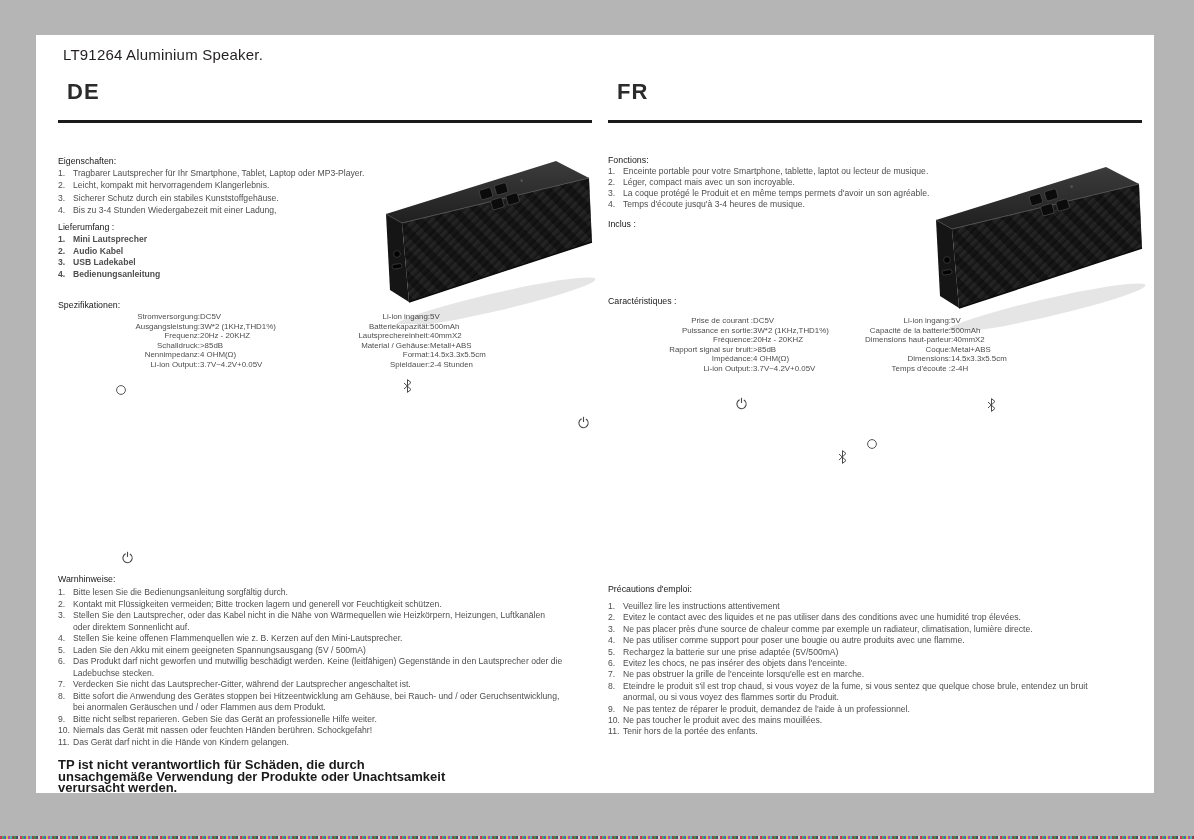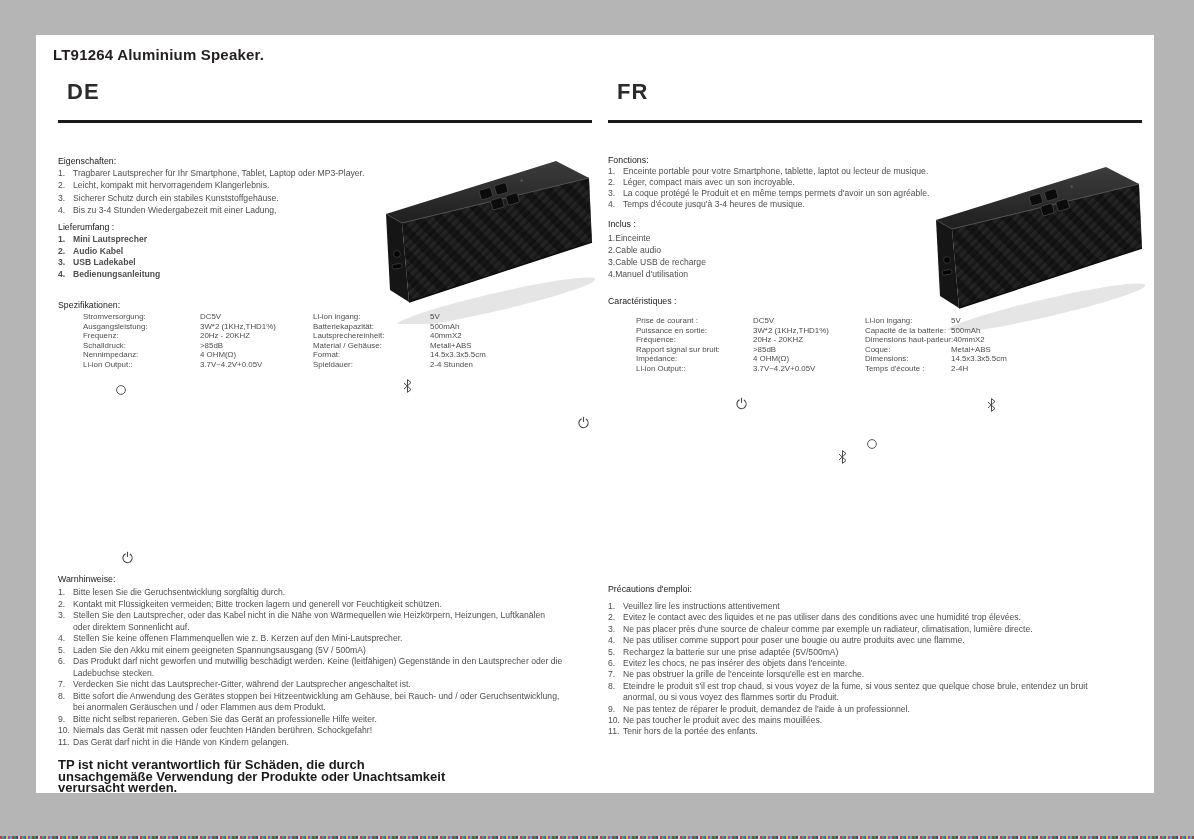--- a/index.html
+++ b/index.html
@@ -3,38 +3,38 @@
 <meta charset="utf-8">
 <style>
   html,body{margin:0;padding:0;}
   body{
     width:1194px;height:839px;position:relative;overflow:hidden;
     background:#b5b5b5;
     font-family:"Liberation Sans", sans-serif;
     -webkit-font-smoothing:antialiased;
   }
   .sheet{position:absolute;left:36px;top:35px;width:1118px;height:758px;background:#ffffff;}
-  .doc-title{position:absolute;left:17px;top:11px;font-size:15px;font-weight:bold;color:#231f20;letter-spacing:.2px;}
+  .doc-title{position:absolute;left:27px;top:11px;font-size:15px;font-weight:normal;color:#231f20;letter-spacing:.2px;}
   .col{position:absolute;top:0;width:534px;height:100%;}
   .col-de{left:22px;}
   .col-fr{left:572px;}
   .lang{position:absolute;top:44px;left:9px;font-size:22px;font-weight:bold;color:#2b2b2b;letter-spacing:1px;}
   .rule{position:absolute;top:85px;left:0;width:100%;height:2.5px;background:#1b1b1b;}
   .intro{position:absolute;top:92px;left:0;width:505px;font-size:8.6px;line-height:10.6px;color:#4e4e4e;}
   .h{position:absolute;left:0;font-size:8.8px;font-weight:normal;color:#181818;}
   .num{list-style:none;margin:0;padding:0;counter-reset:n;position:absolute;left:0;
        font-size:8.6px;color:#4e4e4e;}
   .num li{counter-increment:n;position:relative;padding-left:15px;}
   .num li::before{content:counter(n) ".";position:absolute;left:0;}
   .plainlist{position:absolute;left:0;font-size:8.6px;color:#4e4e4e;}
   .features{top:132px;line-height:12.4px;width:510px;}
   .included-de{top:199px;line-height:11.7px;font-weight:bold;}
   .functions{top:131px;line-height:11px;width:510px;}
   .included-fr{top:197px;line-height:12px;}
-  .spec-block{position:absolute;font-size:7.9px;line-height:9.6px;color:#4e4e4e;white-space:nowrap;}
+  .spec-block{position:absolute;font-size:7.9px;line-height:9.6px;color:#4e4e4e;white-space:nowrap;text-align:right;}
   .spec-row{display:flex;}
   .spec-row .l{flex:0 0 var(--lw,117px);}
   .warnings{line-height:11.5px;width:505px;}
   .warn-de{top:552px;}
   .warn-fr{top:566px;width:512px;line-height:11.4px;}
   .disclaimer{position:absolute;left:0;top:724px;font-size:13px;line-height:11.5px;font-weight:bold;color:#1a1a1a;}
   .disc-de{width:392px;}
   .disc-fr{width:408px;}
   .mark{position:absolute;}
   .speaker{position:absolute;}
@@ -161,21 +161,21 @@
           <span class="v">14.5x3.3x5.5cm</span>
         </div>
         <div class="spec-row">
           <span class="l">Spieldauer:</span>
           <span class="v">2-4 Stunden</span>
         </div>
       </div>
 
     <div class="h" style="top:539px">Warnhinweise:</div>
     <ol class="num warnings warn-de">
-        <li>Bitte lesen Sie die Geruchsentwicklung sorgfältig durch.</li>
+        <li>Bitte lesen Sie die Bedienungsanleitung sorgfältig durch.</li>
         <li>Kontakt mit Flüssigkeiten vermeiden; Bitte trocken lagern und generell vor Feuchtigkeit schützen.</li>
         <li>Stellen Sie den Lautsprecher, oder das Kabel nicht in die Nähe von Wärmequellen wie Heizkörpern, Heizungen, Luftkanälen oder direktem Sonnenlicht auf.</li>
         <li>Stellen Sie keine offenen Flammenquellen wie z. B. Kerzen auf den Mini-Lautsprecher.</li>
         <li>Laden Sie den Akku mit einem geeigneten Spannungsausgang (5V / 500mA)</li>
         <li>Das Produkt darf nicht geworfen und mutwillig beschädigt werden. Keine (leitfähigen) Gegenstände in den Lautsprecher oder die Ladebuchse stecken.</li>
         <li>Verdecken Sie nicht das Lautsprecher-Gitter, während der Lautsprecher angeschaltet ist.</li>
         <li>Bitte sofort die Anwendung des Gerätes stoppen bei Hitzeentwicklung am Gehäuse, bei Rauch- und / oder Geruchsentwicklung, bei anormalen Geräuschen und / oder Flammen aus dem Produkt.</li>
         <li>Bitte nicht selbst reparieren. Geben Sie das Gerät an professionelle Hilfe weiter.</li>
         <li>Niemals das Gerät mit nassen oder feuchten Händen berühren. Schockgefahr!</li>
         <li>Das Gerät darf nicht in die Hände von Kindern gelangen.</li>
@@ -190,26 +190,20 @@
 
     <div class="h" style="top:120px">Fonctions:</div>
     <ol class="num functions">
         <li>Enceinte portable pour votre Smartphone, tablette, laptot ou lecteur de musique.</li>
         <li>Léger, compact mais avec un son incroyable.</li>
         <li>La coque protégé le Produit et en même temps permets d'avoir un son agréable.</li>
         <li>Temps d'écoute jusqu'à 3-4 heures de musique.</li>
       </ol>
 
     <div class="h" style="top:184px">Inclus :</div>
-    <div class="plainlist included-fr">
-        <div>1.Einceinte</div>
-        <div>2.Cable audio</div>
-        <div>3.Cable USB de recharge</div>
-        <div>4.Manuel d'utilisation</div>
-      </div>
 
     <div class="h" style="top:261px">Caractéristiques :</div>
     <div class="spec-block" style="left:28px;top:281px">
         <div class="spec-row">
           <span class="l">Prise de courant :</span>
           <span class="v">DC5V</span>
         </div>
         <div class="spec-row">
           <span class="l">Puissance en sortie:</span>
           <span class="v">3W*2 (1KHz,THD1%)</span>

